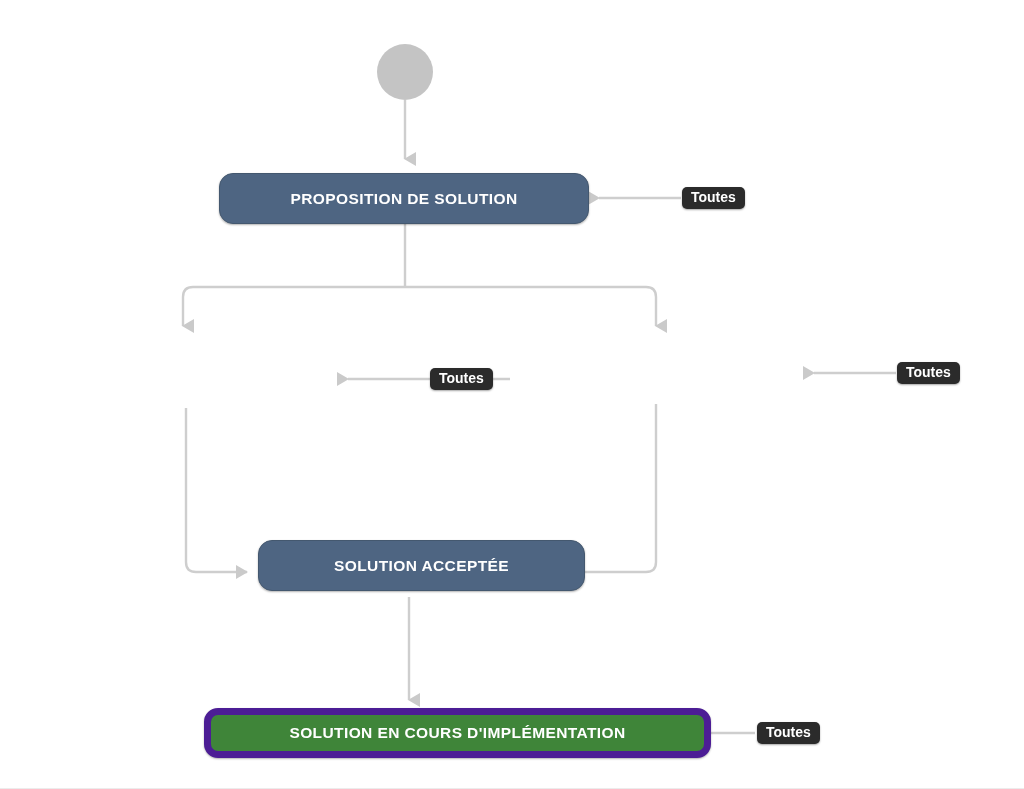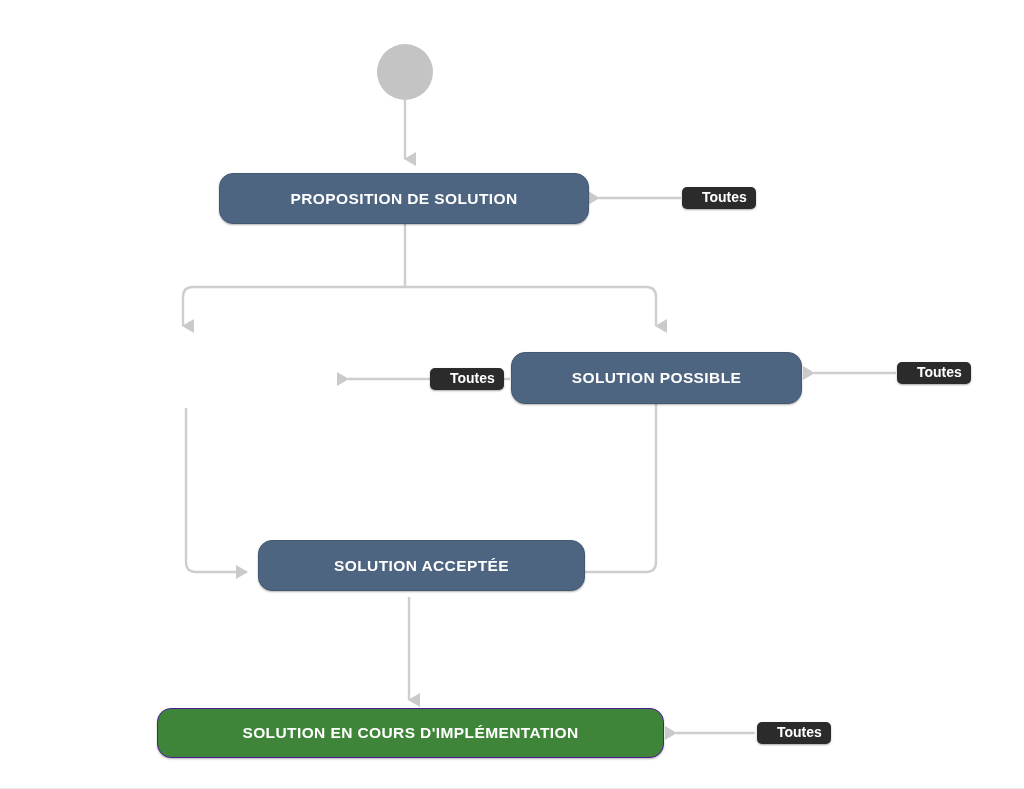--- a/index.html
+++ b/index.html
@@ -40,36 +40,37 @@
     white-space: nowrap;
     box-shadow: 0 1px 2px rgba(0,0,0,0.30);
     z-index: 3;
   }
   .node.blue {
     background: #4e6582;
     border: 1px solid #44586f;
   }
   .node.green {
     background: #3f8539;
-    border: 1px solid #4c1d95;
+    border: 7px solid #4c1d95;
+    margin-left: 47px;
   }
   .start-node {
     position: absolute;
     border-radius: 50%;
     background: #c4c4c4;
     z-index: 3;
   }
   .badge {
     position: absolute;
     background: #2b2b2b;
     color: #ffffff;
     font-weight: bold;
     font-size: 14px;
     border-radius: 5px;
-    padding: 3px 9px 4px 20px;
+    padding: 3px 9px 4px 9px;
     line-height: 15px;
     box-sizing: border-box;
     white-space: nowrap;
     z-index: 4;
     box-shadow: 0 1px 2px rgba(0,0,0,0.35);
   }
   .bottom-edge {
     position: absolute;
     left: 0;
     right: 0;
@@ -121,21 +122,20 @@
 
       <path d="M409,597 L409,700" marker-end="url(#arrowDown)"></path>
     </g>
   </svg>
 
   <div class="start-node" style="left:377px; top:44px; width:56px; height:56px;"></div>
 
   <div class="node blue" style="left:219px; top:173px; width:370px; height:51px;">PROPOSITION DE SOLUTION</div>
 
 
-  <div class="node blue" style="left:511px; top:352px; width:291px; height:52px;">SOLUTION POSSIBLE</div>
 
   <div class="node blue" style="left:258px; top:540px; width:327px; height:51px;">SOLUTION ACCEPTÉE</div>
 
   <div class="node green" style="left:157px; top:708px; width:507px; height:50px;">SOLUTION EN COURS D'IMPLÉMENTATION</div>
 
   <div class="badge" style="left:682px; top:187px;">Toutes</div>
 
   <div class="badge" style="left:430px; top:368px;">Toutes</div>
 
   <div class="badge" style="left:897px; top:362px;">Toutes</div>

